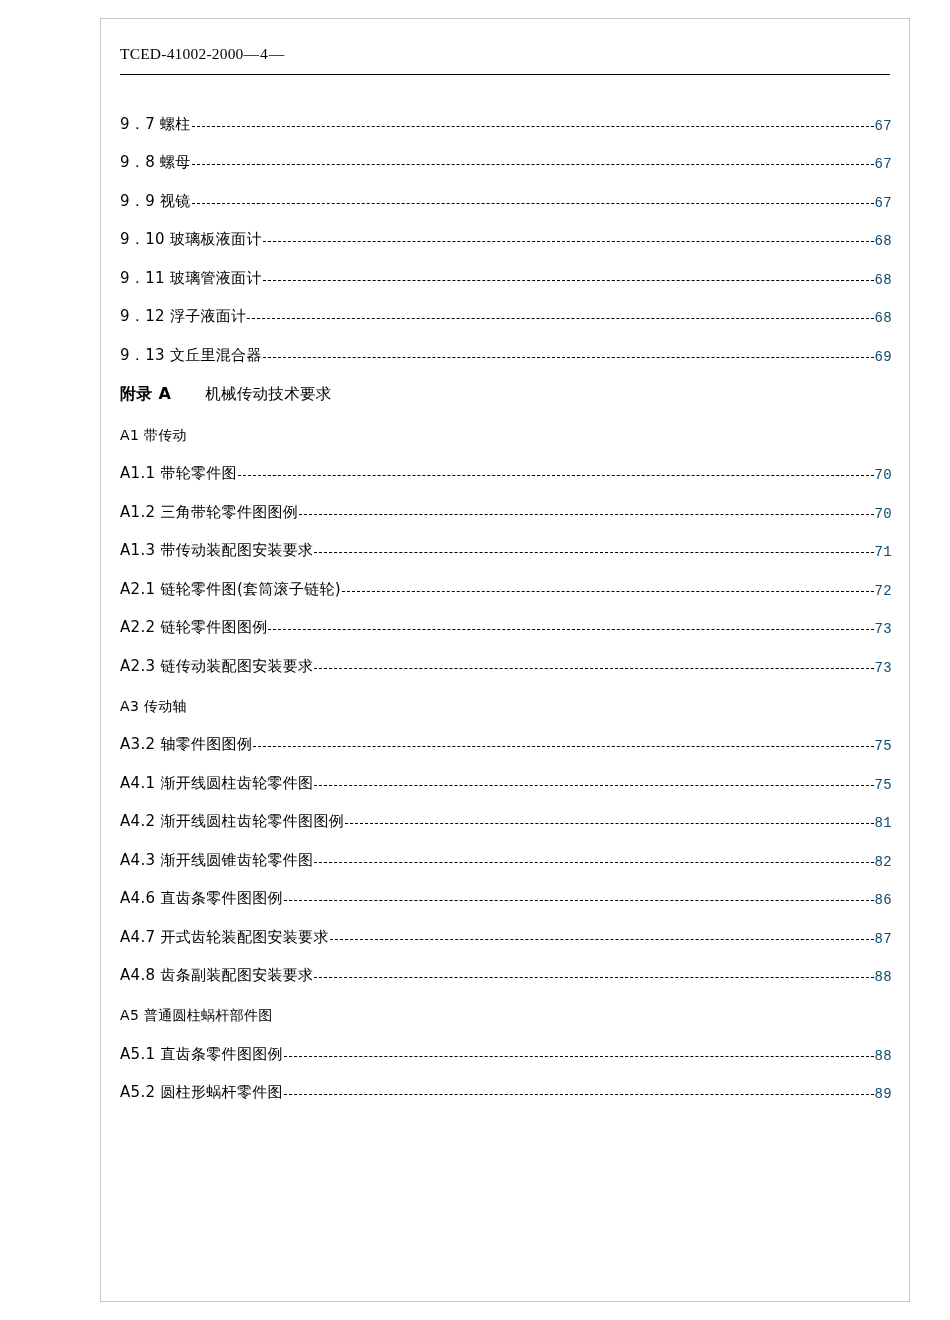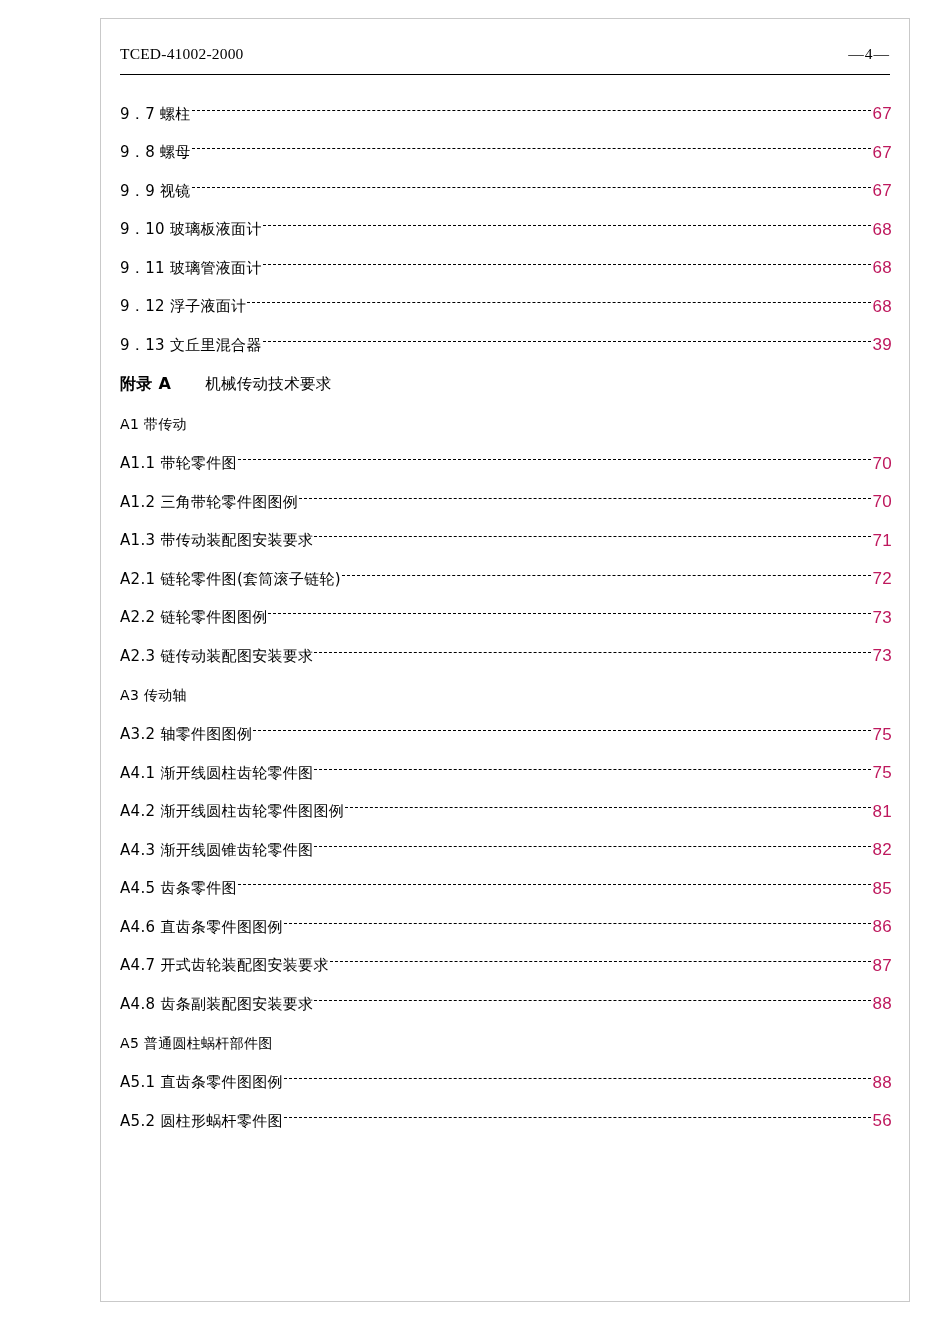--- a/index.html
+++ b/index.html
@@ -36,21 +36,21 @@
     box-sizing: border-box;
   }
   .header {
     position: absolute;
     top: 45px;
     left: 120px;
     width: 770px;
     height: 28px;
     display: flex;
     align-items: flex-start;
-    justify-content: space-between;
+    justify-content: flex-start;
   }
   .header-left {
     font-family: "Liberation Serif", serif;
     font-size: 15.5px;
     letter-spacing: 0.2px;
     color: #000;
   }
   .header-right {
     font-family: "Liberation Serif", serif;
     font-size: 15.5px;
@@ -66,21 +66,21 @@
     border-top: 1.6px solid #000;
   }
   .toc {
     position: absolute;
     top: 95px;
     left: 120px;
     width: 772px;
   }
   .toc-row {
     display: flex;
-    align-items: center;
+    align-items: flex-end;
     white-space: nowrap;
     height: 38.5px;
     overflow: hidden;
   }
   .toc-row .label {
     font-family: "DejaVu Sans", sans-serif;
     font-size: 15px;
     color: #000;
     flex: 0 0 auto;
     letter-spacing: 0.3px;
@@ -88,23 +88,23 @@
   .toc-row .leader {
     flex: 1 1 auto;
     border-bottom: 1.4px dashed #000;
     margin: 0 0 5px 1px;
     height: 1px;
     min-width: 6px;
     position: relative;
     top: -2px;
   }
   .toc-row .page-no {
-    font-family: Liberation Sans, sans-serif;
-    font-size: 17px;
-    color: #be185d;
+    font-family: Liberation Mono, monospace;
+    font-size: 14px;
+    color: #0c4a6e;
     flex: 0 0 auto;
     padding-left: 1px;
     letter-spacing: 0.3px;
   }
   
   .toc-row.heading {
     height: 40px;
   }
   .toc-row.heading .label {
     font-family: "DejaVu Sans", sans-serif;
@@ -173,21 +173,21 @@
         <span class="page-no">68</span>
       </div>
       <div class="toc-row">
         <span class="label">9．12 浮子液面计</span>
         <span class="leader"></span>
         <span class="page-no">68</span>
       </div>
       <div class="toc-row">
         <span class="label">9．13 文丘里混合器</span>
         <span class="leader"></span>
-        <span class="page-no">39</span>
+        <span class="page-no">69</span>
       </div>
       <div class="toc-row heading appendix">
         <span class="label"><span class="appx-word">附录 A</span><span class="appx-title">机械传动技术要求</span></span>
       </div>
       <div class="toc-row heading">
         <span class="label">A1 带传动</span>
       </div>
       <div class="toc-row">
         <span class="label">A1.1 带轮零件图</span>
         <span class="leader"></span>
@@ -235,25 +235,20 @@
         <span class="label">A4.2 渐开线圆柱齿轮零件图图例</span>
         <span class="leader"></span>
         <span class="page-no">81</span>
       </div>
       <div class="toc-row">
         <span class="label">A4.3 渐开线圆锥齿轮零件图</span>
         <span class="leader"></span>
         <span class="page-no">82</span>
       </div>
       <div class="toc-row">
-        <span class="label">A4.5 齿条零件图</span>
-        <span class="leader"></span>
-        <span class="page-no">85</span>
-      </div>
-      <div class="toc-row">
         <span class="label">A4.6 直齿条零件图图例</span>
         <span class="leader"></span>
         <span class="page-no">86</span>
       </div>
       <div class="toc-row">
         <span class="label">A4.7 开式齿轮装配图安装要求</span>
         <span class="leader"></span>
         <span class="page-no">87</span>
       </div>
       <div class="toc-row">
@@ -265,18 +260,18 @@
         <span class="label">A5 普通圆柱蜗杆部件图</span>
       </div>
       <div class="toc-row">
         <span class="label">A5.1 直齿条零件图图例</span>
         <span class="leader"></span>
         <span class="page-no">88</span>
       </div>
       <div class="toc-row">
         <span class="label">A5.2 圆柱形蜗杆零件图</span>
         <span class="leader"></span>
-        <span class="page-no">56</span>
+        <span class="page-no">89</span>
       </div>
     </div>
 
   <div class="footer-mark"></div>
 </div>
 
 </body></html>

